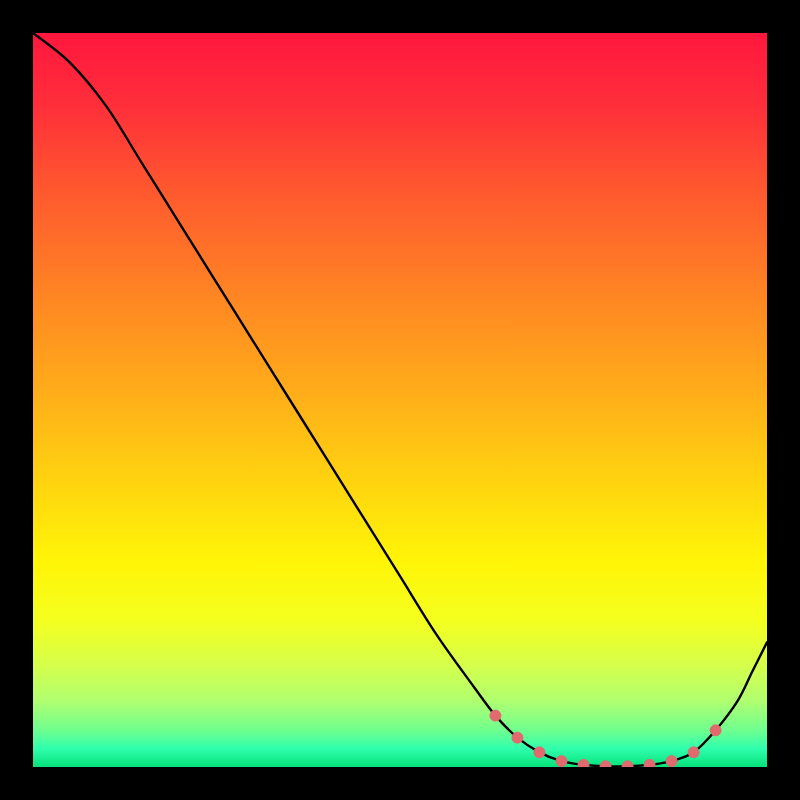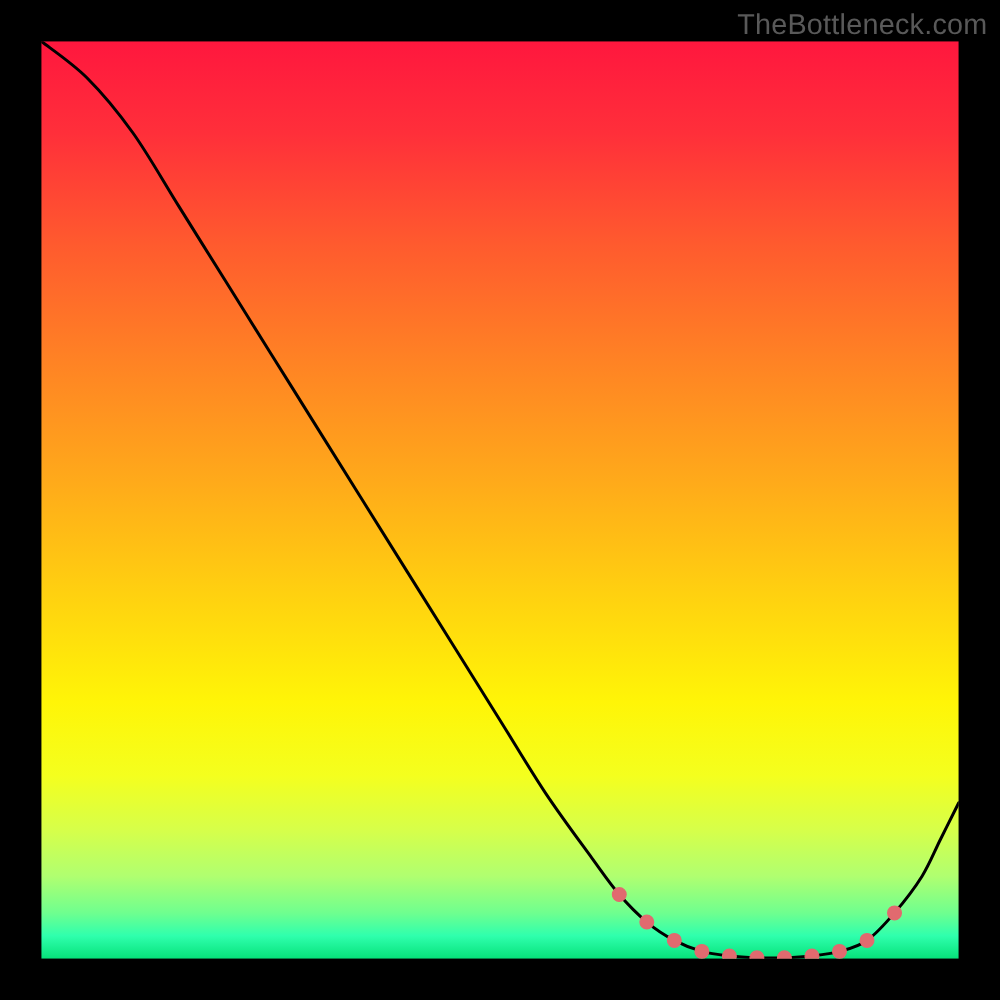--- a/index.html
+++ b/index.html
@@ -40,21 +40,20 @@
     display: block;
     width: 734px;
     height: 734px;
   }
 </style>
 </head>
 <body>
 
 <div class="frame">
 
-  <div class="watermark">TheBottleneck.com</div>
 
   <div class="plot-wrap">
     <svg class="plot" viewBox="0 0 734 734" preserveAspectRatio="none">
       <defs>
         <linearGradient id="bg-grad" x1="0" y1="0" x2="0" y2="1">
         <stop offset="0%" stop-color="#ff173e"></stop>
             <stop offset="10%" stop-color="#ff2f3a"></stop>
             <stop offset="22%" stop-color="#ff5a2e"></stop>
             <stop offset="35%" stop-color="#ff8324"></stop>
             <stop offset="48%" stop-color="#ffaa1a"></stop>

